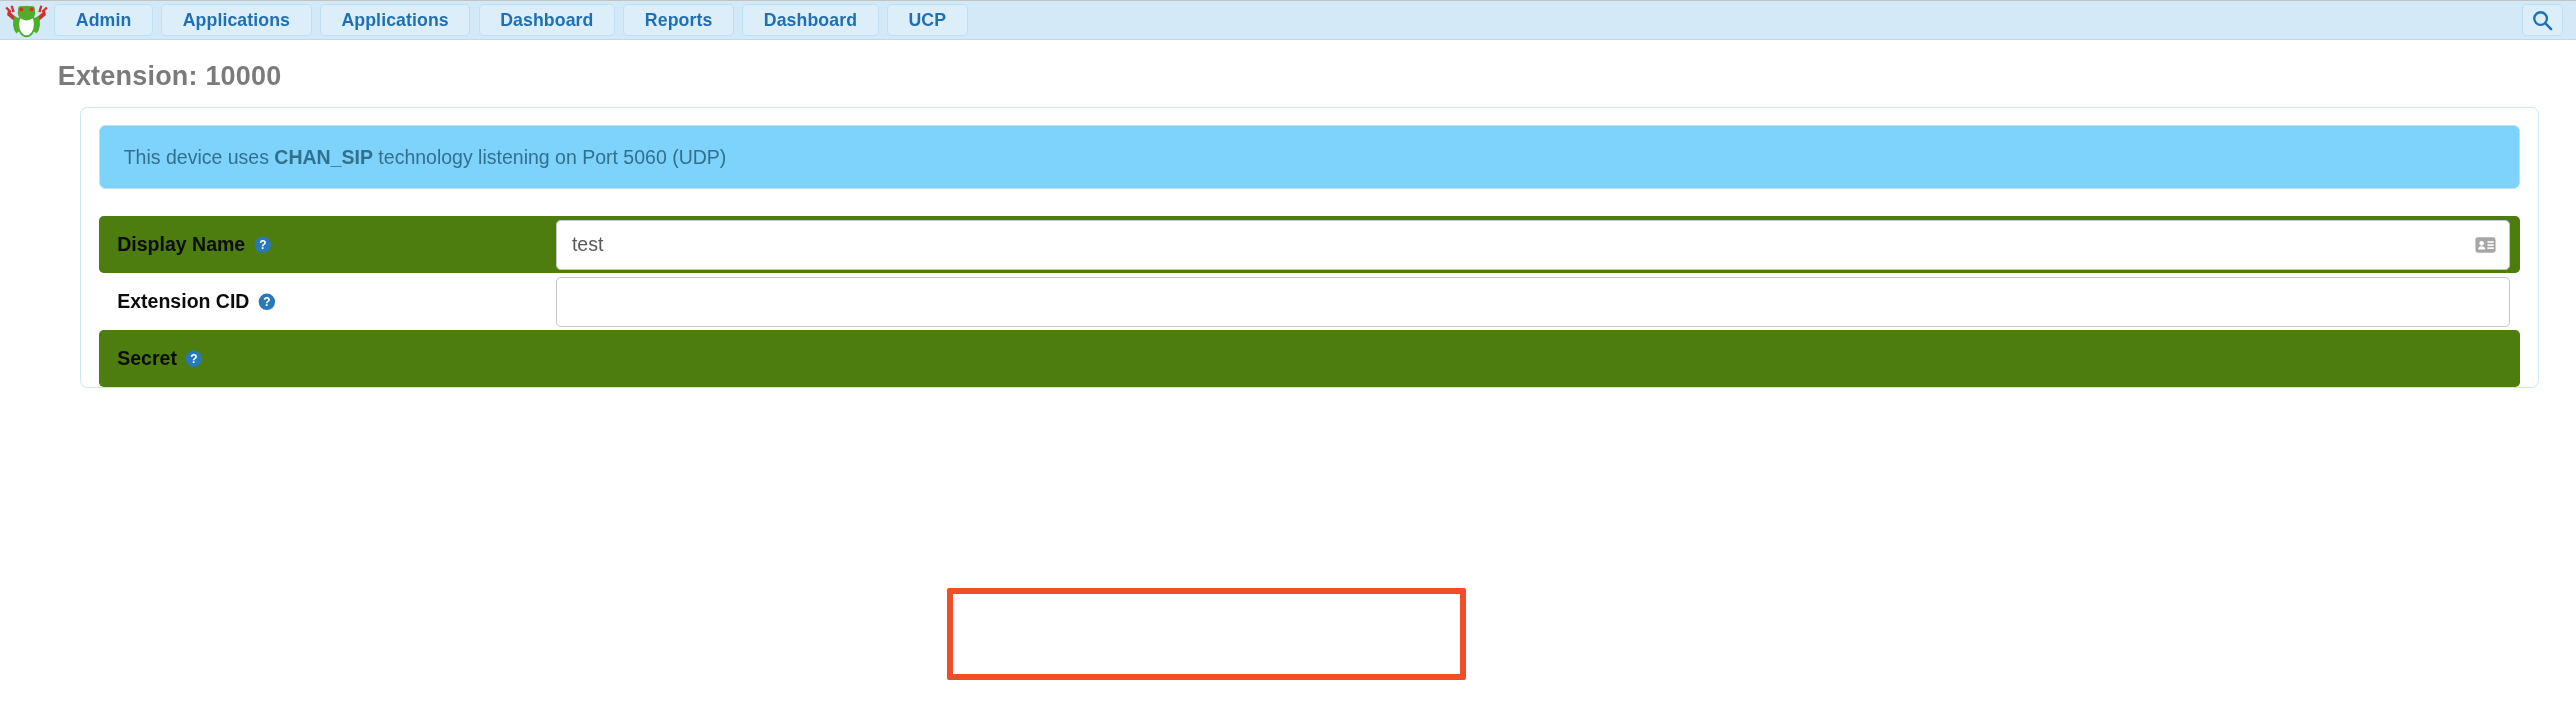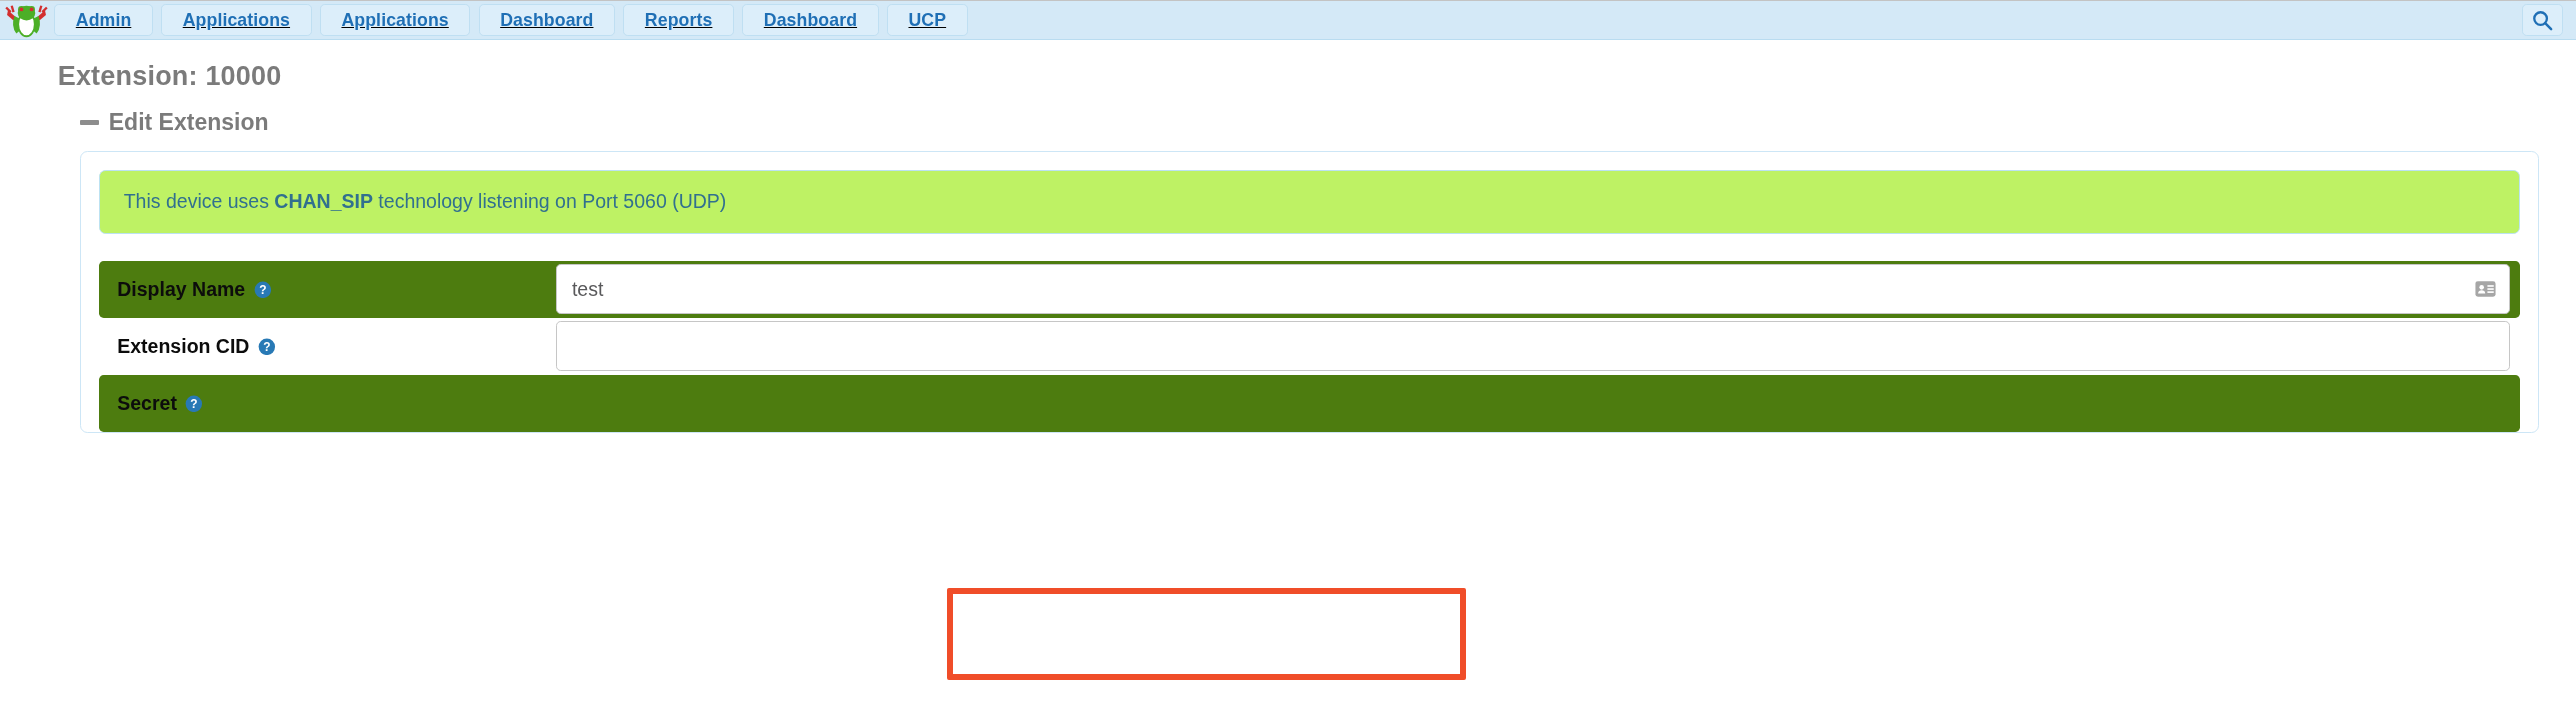--- a/index.html
+++ b/index.html
@@ -32,21 +32,20 @@
     display: flex;
     align-items: center;
     justify-content: center;
   }
   .nav-items {
     display: flex;
     align-items: center;
     gap: 8.4px;
     flex: 1 1 auto;
     height: 100%;
-    text-decoration: underline;
   }
   .nav-item {
     height: 32px;
     padding: 0 20.5px;
     display: flex;
     align-items: center;
     justify-content: center;
     border: 0.9px solid #bfdff2;
     border-radius: 4.7px;
     background: #dceefa;
@@ -140,21 +139,21 @@
   .panel {
     margin: 15px 0 0 26px;
     border: 0.9px solid #cde6f6;
     border-radius: 7.4px;
     background: #ffffff;
     padding: 17.7px 17.7px 0 17.7px;
     min-height: 279px;
   }
 
   .alert-info {
-    background: #bef264;
+    background: #7dd3fc;
     border: 0.9px solid #bce2f2;
     border-radius: 6.5px;
     padding: 19.5px 24px;
     font-size: 19.5px;
     color: #31708f;
     margin-bottom: 27px;
   }
   .alert-info b { font-weight: bold; }
 
   
@@ -298,24 +297,20 @@
       <line x1="14.8" y1="14.8" x2="21" y2="21" stroke="#1f6fb5" stroke-width="2.6" stroke-linecap="round"></line>
     </svg>
   </div>
 </div>
 
 <div class="page">
 
   <div class="page-title">Extension: 10000</div>
 
 
-  <div class="section-header">
-    <span class="minus-toggle"></span>
-    <span>Edit Extension</span>
-  </div>
 
   <div class="panel">
 
     <div class="alert-info">
       <span>This device uses </span><b>CHAN_SIP</b><span> technology listening on Port 5060 (UDP)</span>
     </div>
 
     <div class="form-row striped">
       <div class="form-label">
         <span>Display Name</span>

